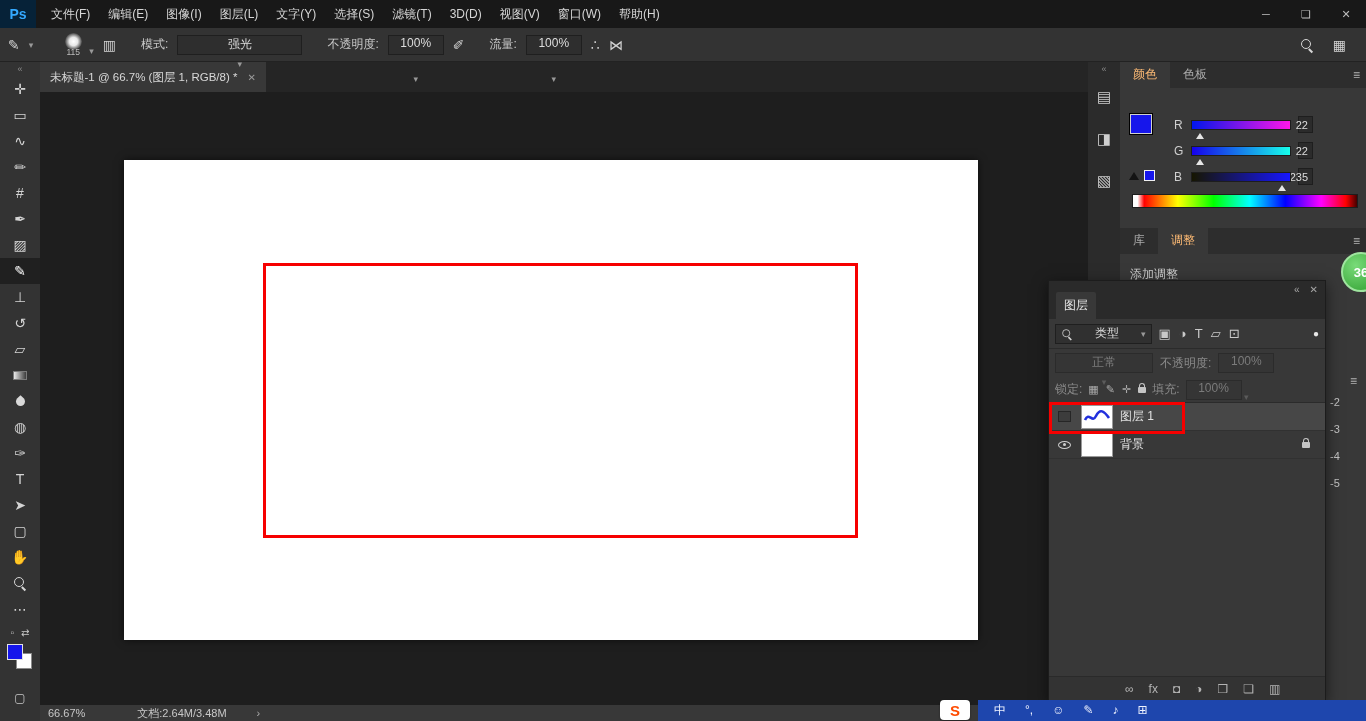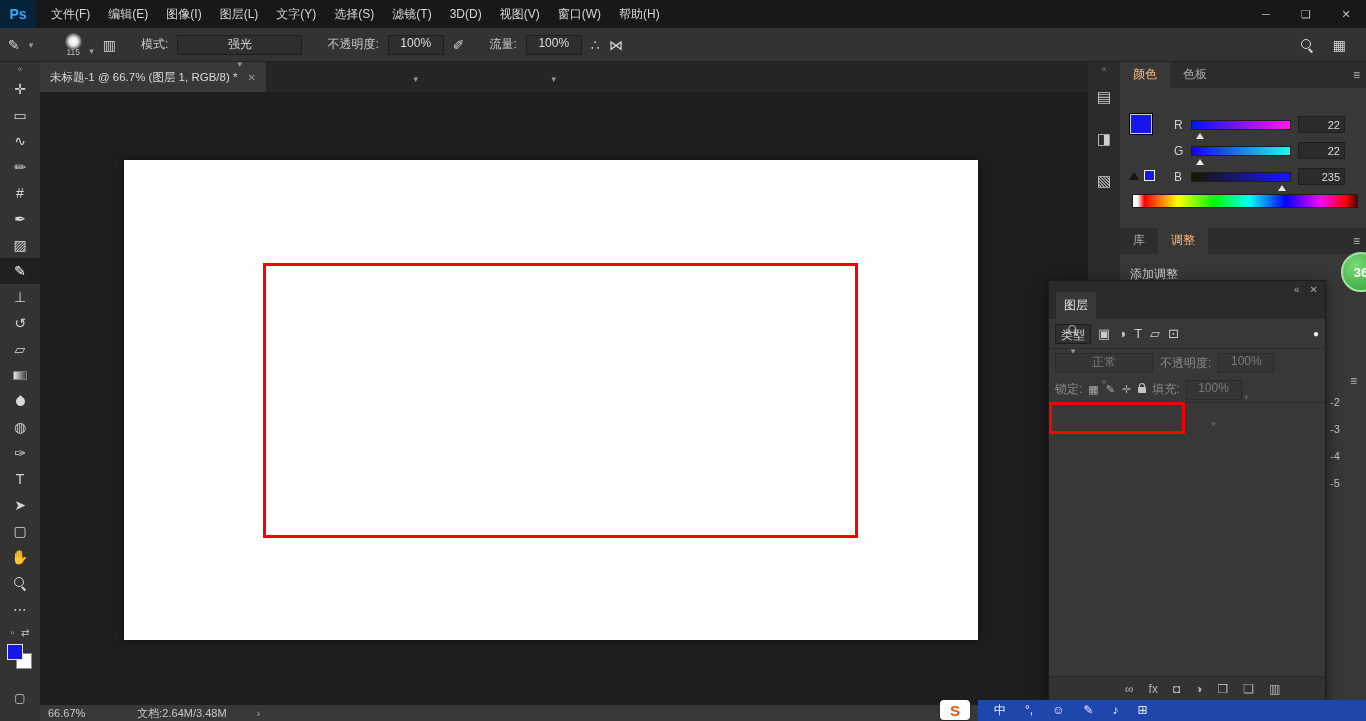--- a/index.html
+++ b/index.html
@@ -73,34 +73,34 @@
   .tri{width:0;height:0;border-left:5px solid transparent;border-right:5px solid transparent;border-bottom:8px solid #141414;display:inline-block;}
   .mini-blue{width:11px;height:11px;border:1px solid #f0f0f0;display:inline-block;}
   .sliders{margin-left:44px;}
   .slider-row{display:flex;align-items:center;gap:7px;margin-bottom:9px;height:17px;}
   .ch-label{width:10px;color:#cfcfcf;}
   .track{position:relative;width:100px;height:10px;border:1px solid #1d1d1d;}
   .track.tr{background:linear-gradient(90deg,rgb(0,22,235),rgb(255,22,235));}
   .track.tg{background:linear-gradient(90deg,rgb(22,0,235),rgb(22,255,235));}
   .track.tb{background:linear-gradient(90deg,rgb(22,22,0),rgb(22,22,255));}
   .thumb{position:absolute;top:8px;width:0;height:0;border:4px solid transparent;border-bottom:6px solid #e6e6e6;}
-  .val{width:47px;height:17px;background:#2b2b2b;border:1px solid #1e1e1e;color:#ddd;font-size:11px;display:inline-flex;align-items:center;justify-content:flex-end;padding:0 4px;}
+  .val{width:15px;height:17px;background:#2b2b2b;border:1px solid #1e1e1e;color:#ddd;font-size:11px;display:inline-flex;align-items:center;justify-content:flex-end;padding:0 4px;}
   .spectrum{margin-top:8px;margin-left:2px;width:226px;height:14px;border:1px solid #1d1d1d;background:linear-gradient(90deg,#fff 0,#fff 2%,#f00 5%,#ff0 20%,#0f0 36%,#0ff 52%,#00f 68%,#f0f 84%,#f00 95%,#400 100%);}
   .add-adjust{padding:12px 10px;color:#cdcdcd;}
   .edge-panel{position:absolute;left:1330px;top:374px;width:34px;z-index:3;}
   .edge-menu{display:block;text-align:right;padding-right:7px;color:#b5b5b5;}
   .edge-label{line-height:25px;font-size:11px;color:#c3c3c3;margin-top:2px;}
 
   
   .layers-panel{position:absolute;left:1048px;top:280px;width:278px;height:421px;background:#383838;border:1px solid #1c1c1c;box-shadow:0 4px 14px rgba(0,0,0,.55);z-index:5;}
   .lp-head{position:relative;height:38px;background:#2a2a2a;}
   .lp-winbtns{position:absolute;right:7px;top:3px;display:flex;gap:10px;color:#a5a5a5;font-size:10px;}
   .lp-tab{position:absolute;left:7px;bottom:0;background:#383838;padding:5px 8px;color:#e5e5e5;border-radius:2px 2px 0 0;}
   .lp-filter{display:flex;align-items:center;gap:7px;padding:5px 6px;height:30px;border-bottom:1px solid #2b2b2b;}
-  .lp-search{display:inline-flex;align-items:center;gap:2px;background:#303030;border:1px solid #1f1f1f;height:20px;padding:0 5px;color:#ddd;flex-direction:column;}
+  .lp-search{display:inline-flex;align-items:center;gap:22px;background:#303030;border:1px solid #1f1f1f;height:20px;padding:0 5px;color:#ddd;}
   .lp-ficon{color:#c9c9c9;font-size:13px;}
   .lp-toggle{margin-left:auto;color:#e8e8e8;font-size:10px;}
   .lp-blend{display:flex;align-items:center;gap:7px;padding:0 6px;height:28px;}
   .lp-lock{display:flex;align-items:center;gap:6px;padding:0 6px;height:26px;border-bottom:1px solid #2b2b2b;}
   .lp-lkicon{color:#a9a9a9;font-size:11px;display:inline-flex;align-items:center;}
   .dim{color:#8a8a8a;}
   .lp-list{position:relative;}
   .layer-row{height:28px;display:flex;align-items:center;gap:7px;padding:0 5px;border-bottom:1px solid #313131;}
   .layer-row.selected{background:#474747;}
   .vis{width:20px;display:flex;justify-content:center;align-items:center;}
@@ -354,20 +354,41 @@
           <span class="lp-lkicon">
             <span class="lock"></span>
           </span>
         </span>
       <span class="dim">填充:</span>
       <span class="select disabled w56">
         <span>100%</span>
         <span class="arrow">▾</span>
       </span>
     </div>
+    <div class="lp-list">
+      <div class="layer-row selected">
+        <span class="vis">
+            <span class="vis-empty"></span>
+          </span>
+        <span class="thumb-box">
+          <svg width="30" height="22" viewBox="0 0 30 22">
+            <path d="M3 14 C7 5, 10 18, 14 10 S22 5, 27 12" stroke="#2230dd" stroke-width="2.6" fill="none"></path>
+          </svg>
+        </span>
+        <span class="layer-name">图层 1</span>
+      </div>
+      <div class="layer-row">
+        <span class="vis">
+            <span class="eye"></span>
+          </span>
+        <span class="thumb-box"></span>
+        <span class="layer-name">背景</span>
+        <span class="lock row-lock"></span>
+      </div>
+    </div>
     <div class="lp-bottom">
         <span class="lp-bicon">∞</span>
         <span class="lp-bicon">fx</span>
         <span class="lp-bicon">◘</span>
         <span class="lp-bicon">◑</span>
         <span class="lp-bicon">❒</span>
         <span class="lp-bicon">❏</span>
         <span class="lp-bicon">▥</span>
       </div>
   </div>

